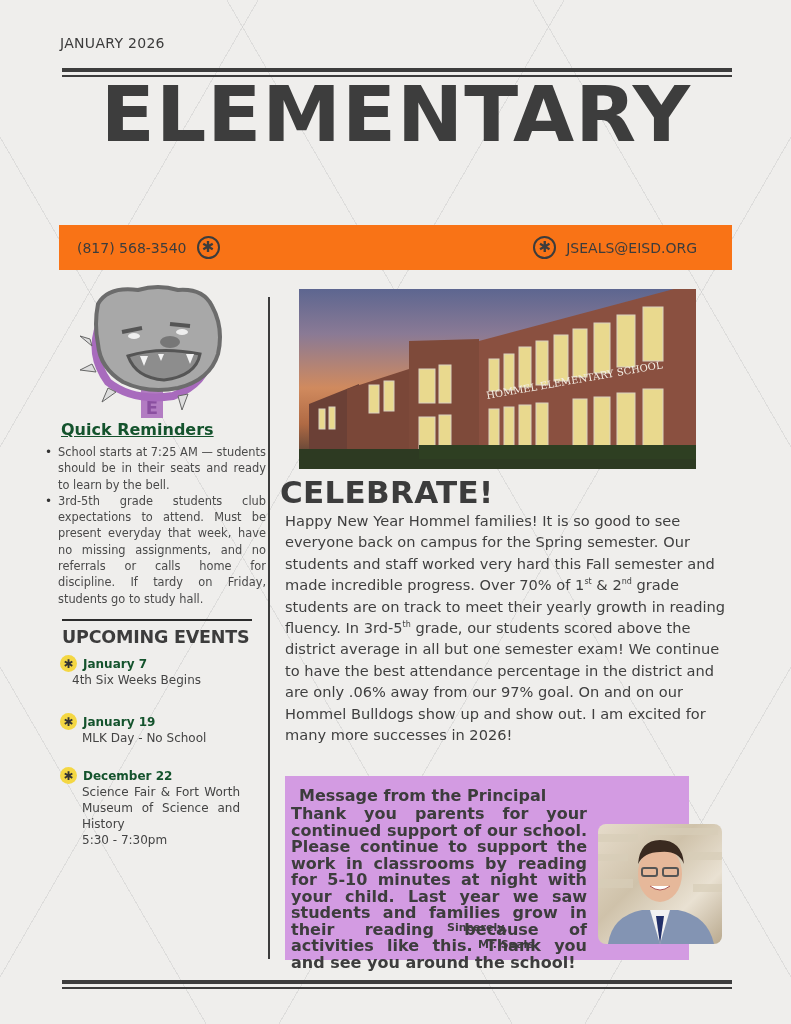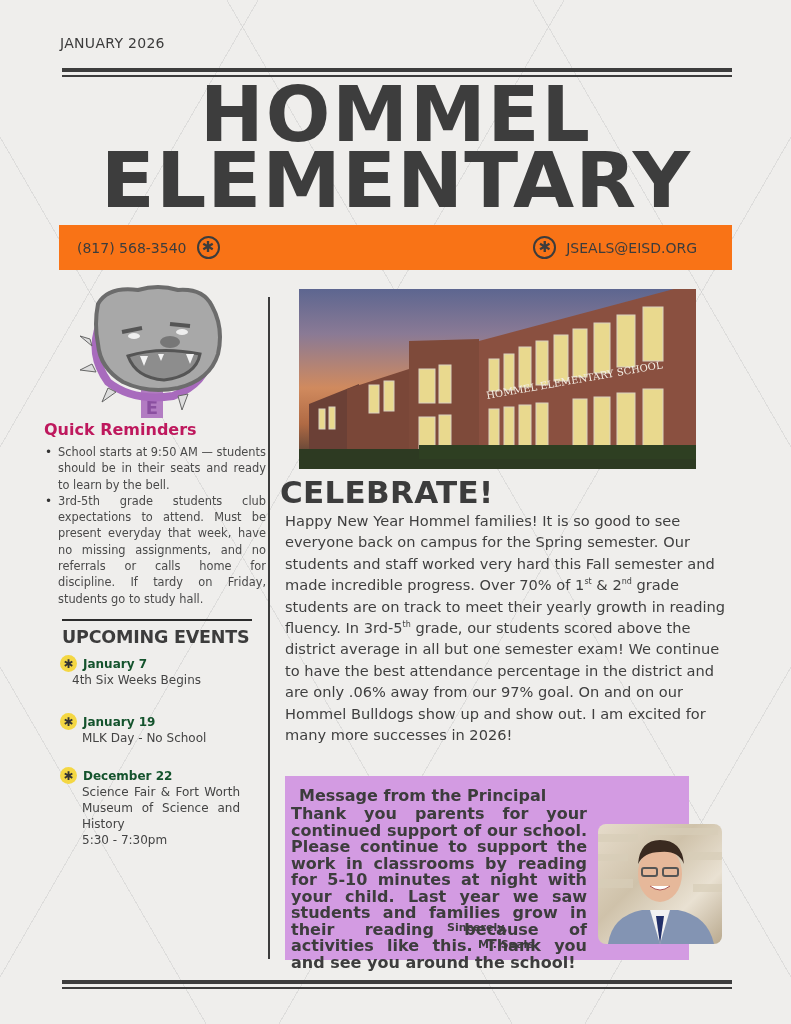--- a/index.html
+++ b/index.html
@@ -40,21 +40,21 @@
   }
   .contact-bar .item { display: flex; align-items: center; gap: 10px; font-size: 14px; color: #3c3c3c; }
   .star-circle {
     width: 23px; height: 23px; border: 2px solid #3c3c3c; border-radius: 50%;
     display: inline-flex; align-items: center; justify-content: center;
     font-size: 15px; font-weight: bold; line-height: 1;
   }
   .vline { position: absolute; left: 268px; top: 297px; width: 2px; height: 662px; background: #3c3c3c; }
   .mascot { position: absolute; left: 78px; top: 284px; width: 150px; height: 136px; }
   .left-col { position: absolute; left: 44px; top: 420px; width: 222px; }
-  .qr-title { font-size: 16px; font-weight: bold; color: #be185d; }
+  .qr-title { font-size: 16px; font-weight: bold; margin-left: 17px; color: #14532d; text-decoration: underline; }
   .qr-list { list-style: none; margin-top: 5px; }
   .qr-list li {
     position: relative; padding-left: 14px; font-size: 11.4px; line-height: 16.3px;
     text-align: justify; color: #4a4a4a;
   }
   .qr-list li::before { content: "•"; position: absolute; left: 1px; top: 0; font-size: 12px; color: #333; }
   .events-rule { position: absolute; left: 62px; top: 619px; width: 190px; height: 2px; background: #2c2c2c; }
   .events-title { position: absolute; left: 62px; top: 627px; font-size: 17.5px; font-weight: bold; color: #3c3c3c; letter-spacing: -0.2px; }
   .event { position: absolute; left: 60px; width: 185px; }
   .event .head { display: flex; align-items: center; gap: 6px; }
@@ -99,21 +99,20 @@
 <div class="page">
 
   <div class="date">JANUARY 2026</div>
 
   <div class="double-rule" style="top:68px;">
     <div class="thick"></div>
       <div class="thin"></div>
   </div>
 
   <div class="title">
-    <span class="l1">HOMMEL</span>
     <span class="l2">ELEMENTARY</span>
   </div>
 
   <div class="contact-bar">
     <div class="item">
       <span>(817) 568-3540</span>
       <span class="star-circle">✱</span>
     </div>
     <div class="item">
       <span class="star-circle">✱</span>
@@ -139,21 +138,21 @@
     <polygon points="62,72 66,82 70,72" fill="#f2f2f2"></polygon>
     <polygon points="108,70 112,80 116,70" fill="#f2f2f2"></polygon>
     <polygon points="80,70 83,77 86,70" fill="#f2f2f2"></polygon>
   </svg>
 
   <div class="vline"></div>
 
   <div class="left-col">
     <div class="qr-title">Quick Reminders</div>
     <ul class="qr-list">
-      <li>School starts at 9:50 AM — students should be in their seats and ready to learn by the bell.</li>
+      <li>School starts at 7:25 AM — students should be in their seats and ready to learn by the bell.</li>
       <li>3rd-5th grade students club expectations to attend. Must be present everyday that week, have no missing assignments, and no referrals or calls home for discipline. If tardy on Friday, students go to study hall.</li>
     </ul>
   </div>
 
   <div class="events-rule"></div>
   <div class="events-title">UPCOMING EVENTS</div>
 
   <div class="event" style="top:655px;">
     <div class="head">
       <span class="yellow-star">✱</span>

